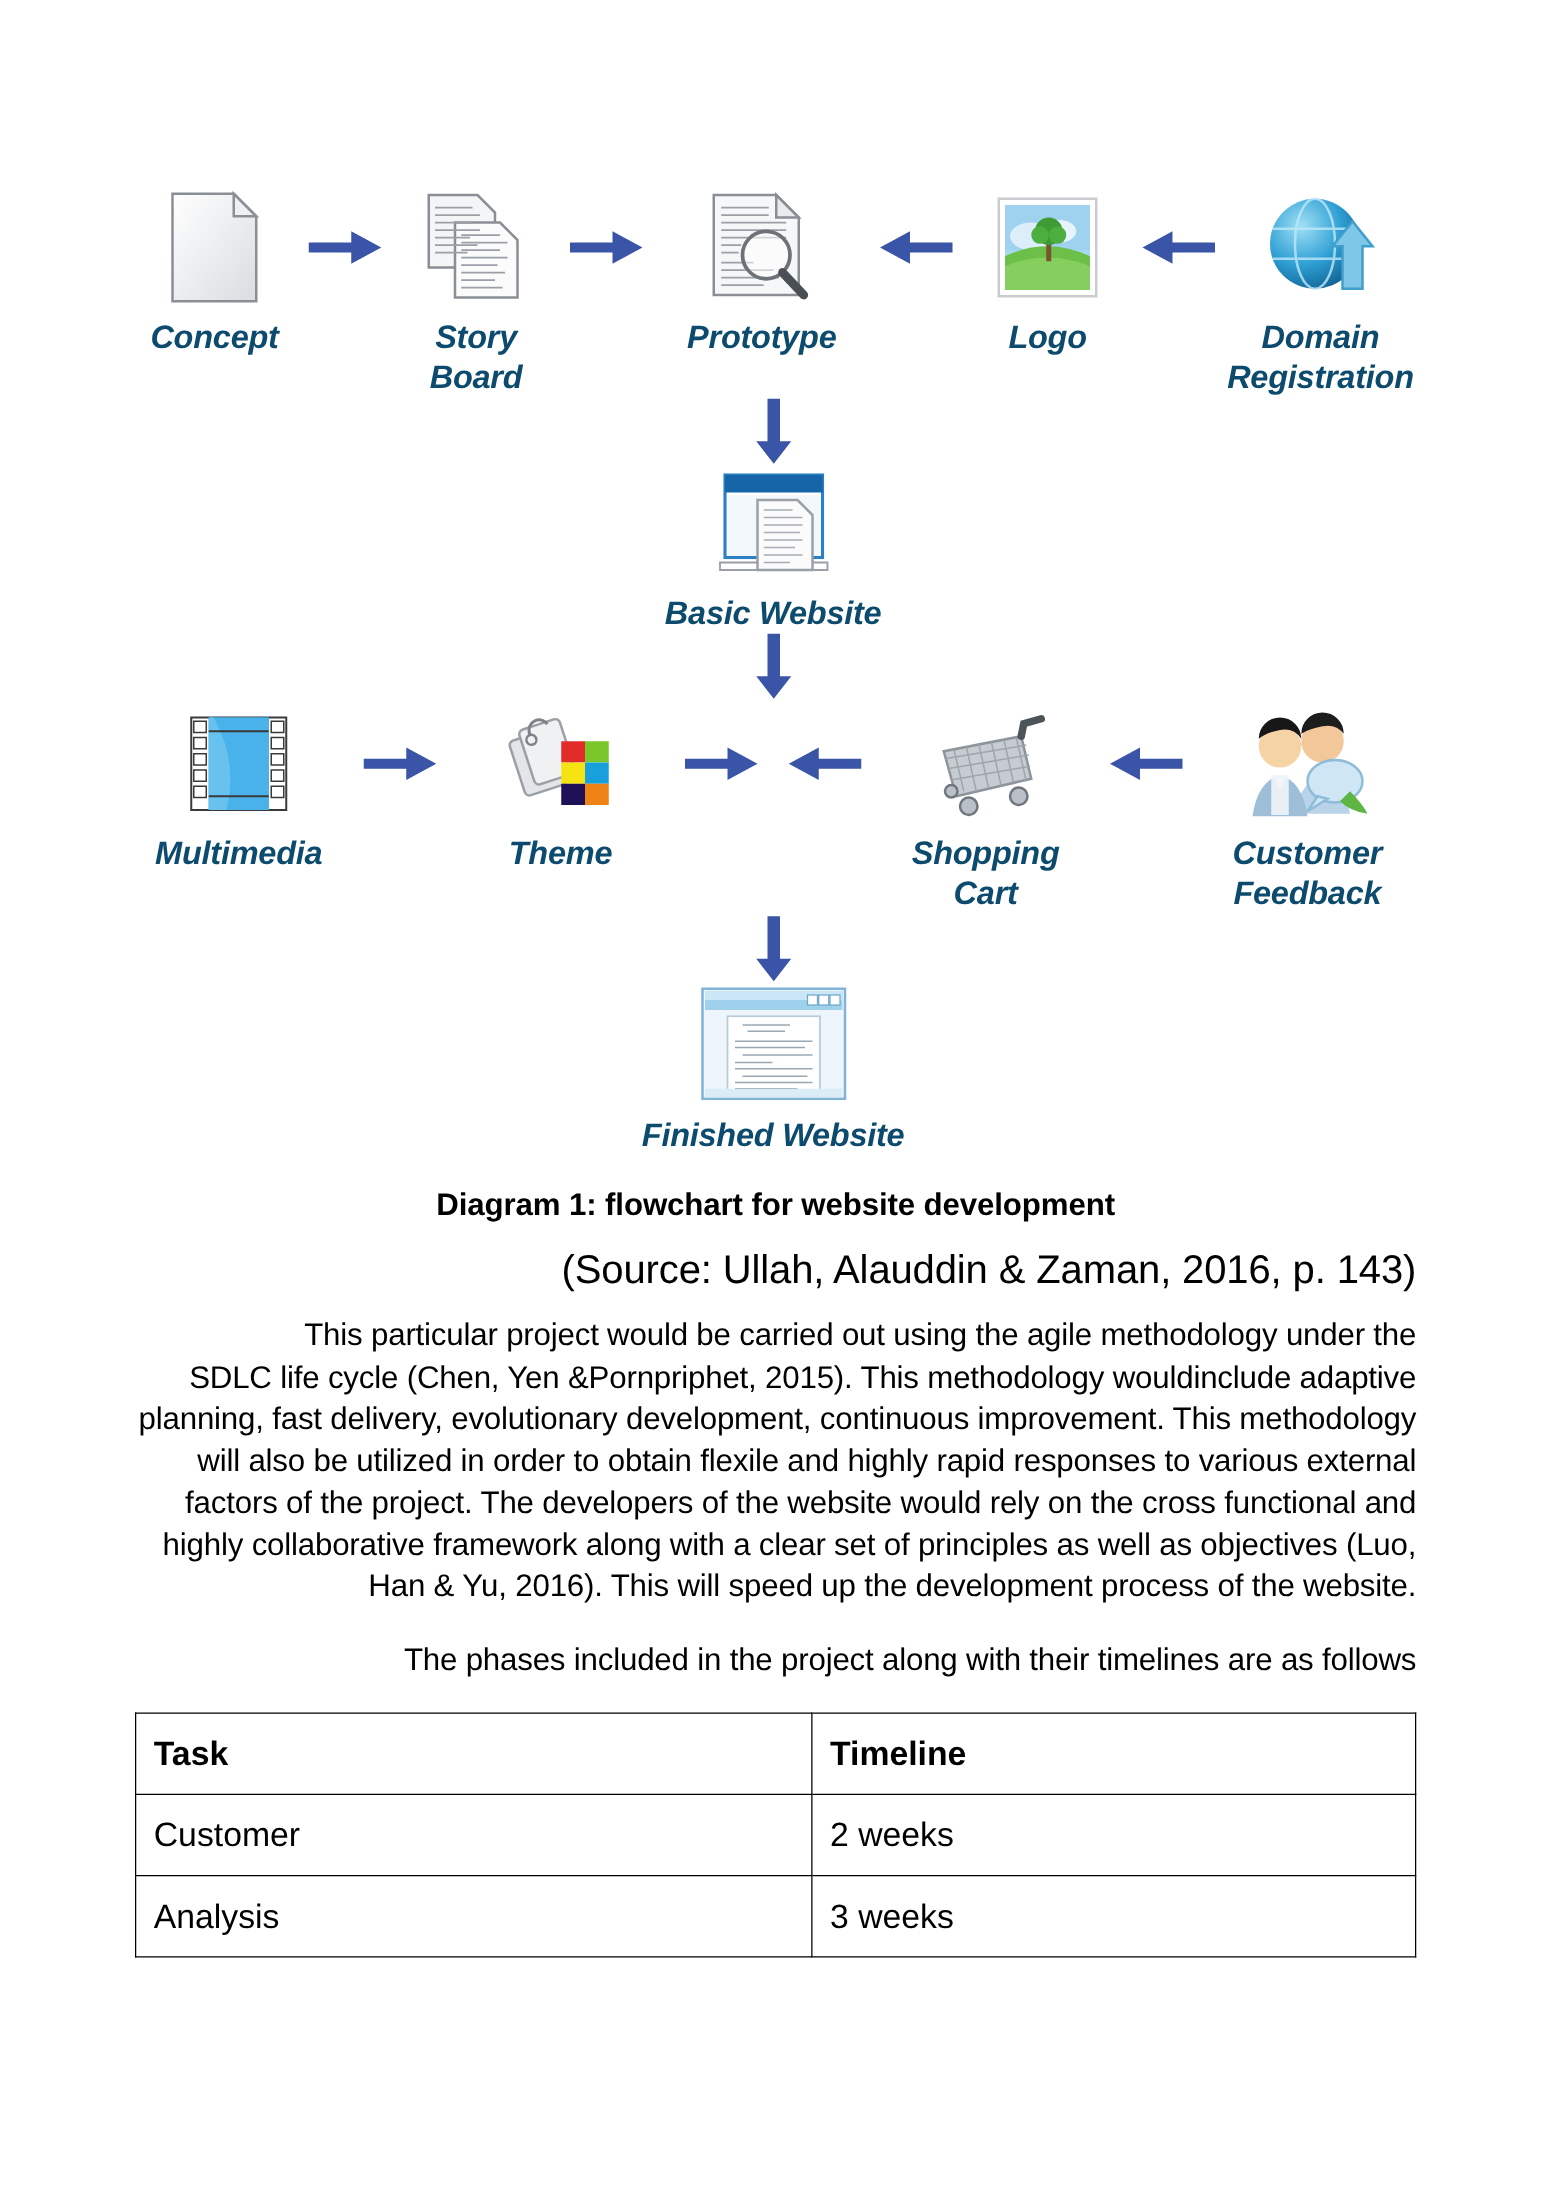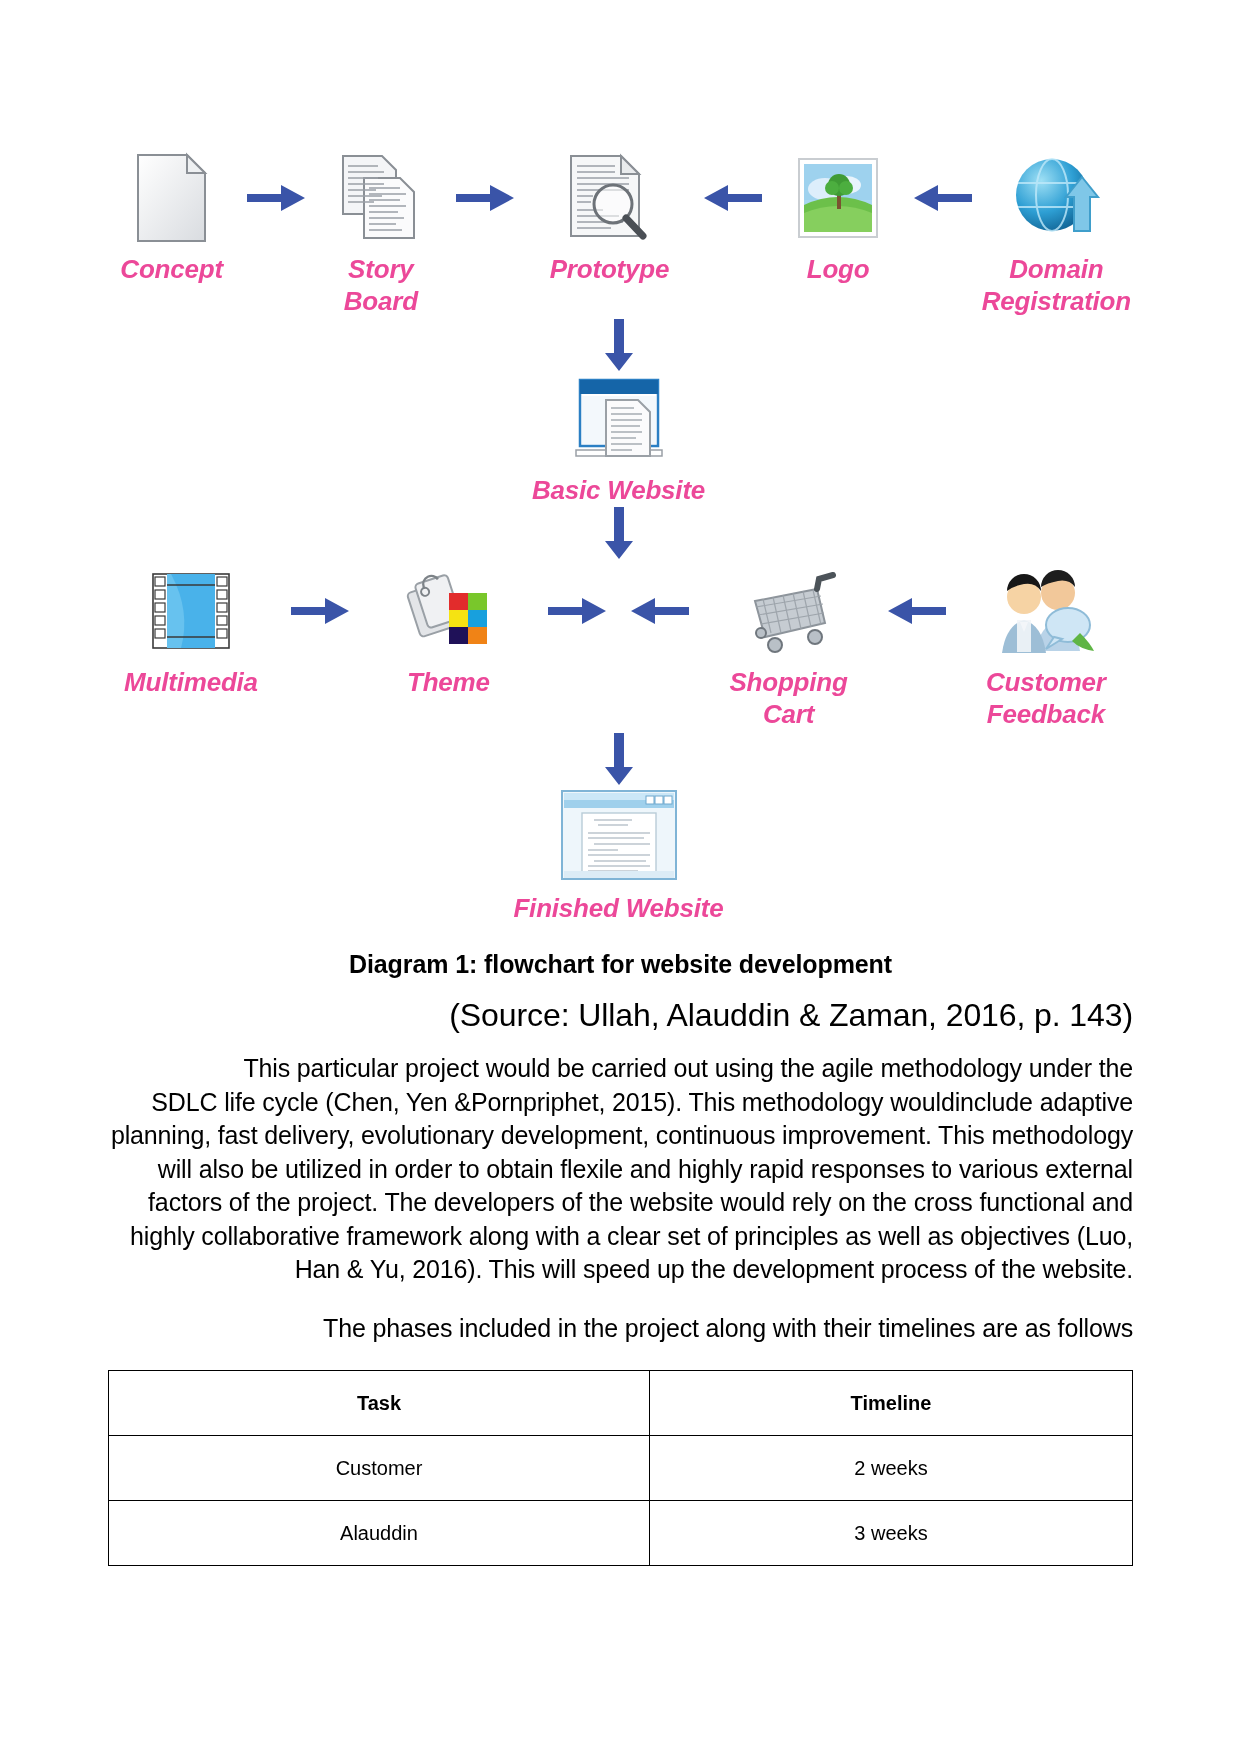--- a/index.html
+++ b/index.html
@@ -49,21 +49,21 @@
   }
   .node-label {
     margin-top: 8px;
     font-family: "Liberation Sans", sans-serif;
     font-style: italic;
     font-weight: bold;
     font-size: 26px;
     line-height: 1.22;
     letter-spacing: -0.2px;
     text-align: center;
-    color: #ec4899;
+    color: #0c4a6e;
     white-space: pre-line;
   }
   .arrow {
     width: 78px;
     height: 96px;
     display: flex;
     align-items: center;
     justify-content: center;
     flex: none;
   }
@@ -111,22 +111,22 @@
   table.phases {
     margin-top: 24px;
     border-collapse: collapse;
     width: 1025px;
     table-layout: fixed;
   }
   table.phases td, table.phases th {
     border: 1.5px solid #000;
     height: 56px;
     padding: 4px 14px;
-    font-size: 20px;
-    text-align: center;
+    font-size: 27px;
+    text-align: left;
     vertical-align: middle;
   }
   table.phases th {
     font-weight: bold;
   }
   table.phases .col1 { width: 512px; }
 </style>
 </head>
 <body>
 
@@ -440,19 +440,19 @@
     <tbody>
         <tr>
       <th class="col1">Task</th>
       <th>Timeline</th>
     </tr>
     <tr>
       <td class="col1">Customer</td>
       <td>2 weeks</td>
     </tr>
     <tr>
-      <td class="col1">Alauddin</td>
+      <td class="col1">Analysis</td>
       <td>3 weeks</td>
     </tr>
   </tbody>
     </table>
 
 </div>
 
 </body></html>

